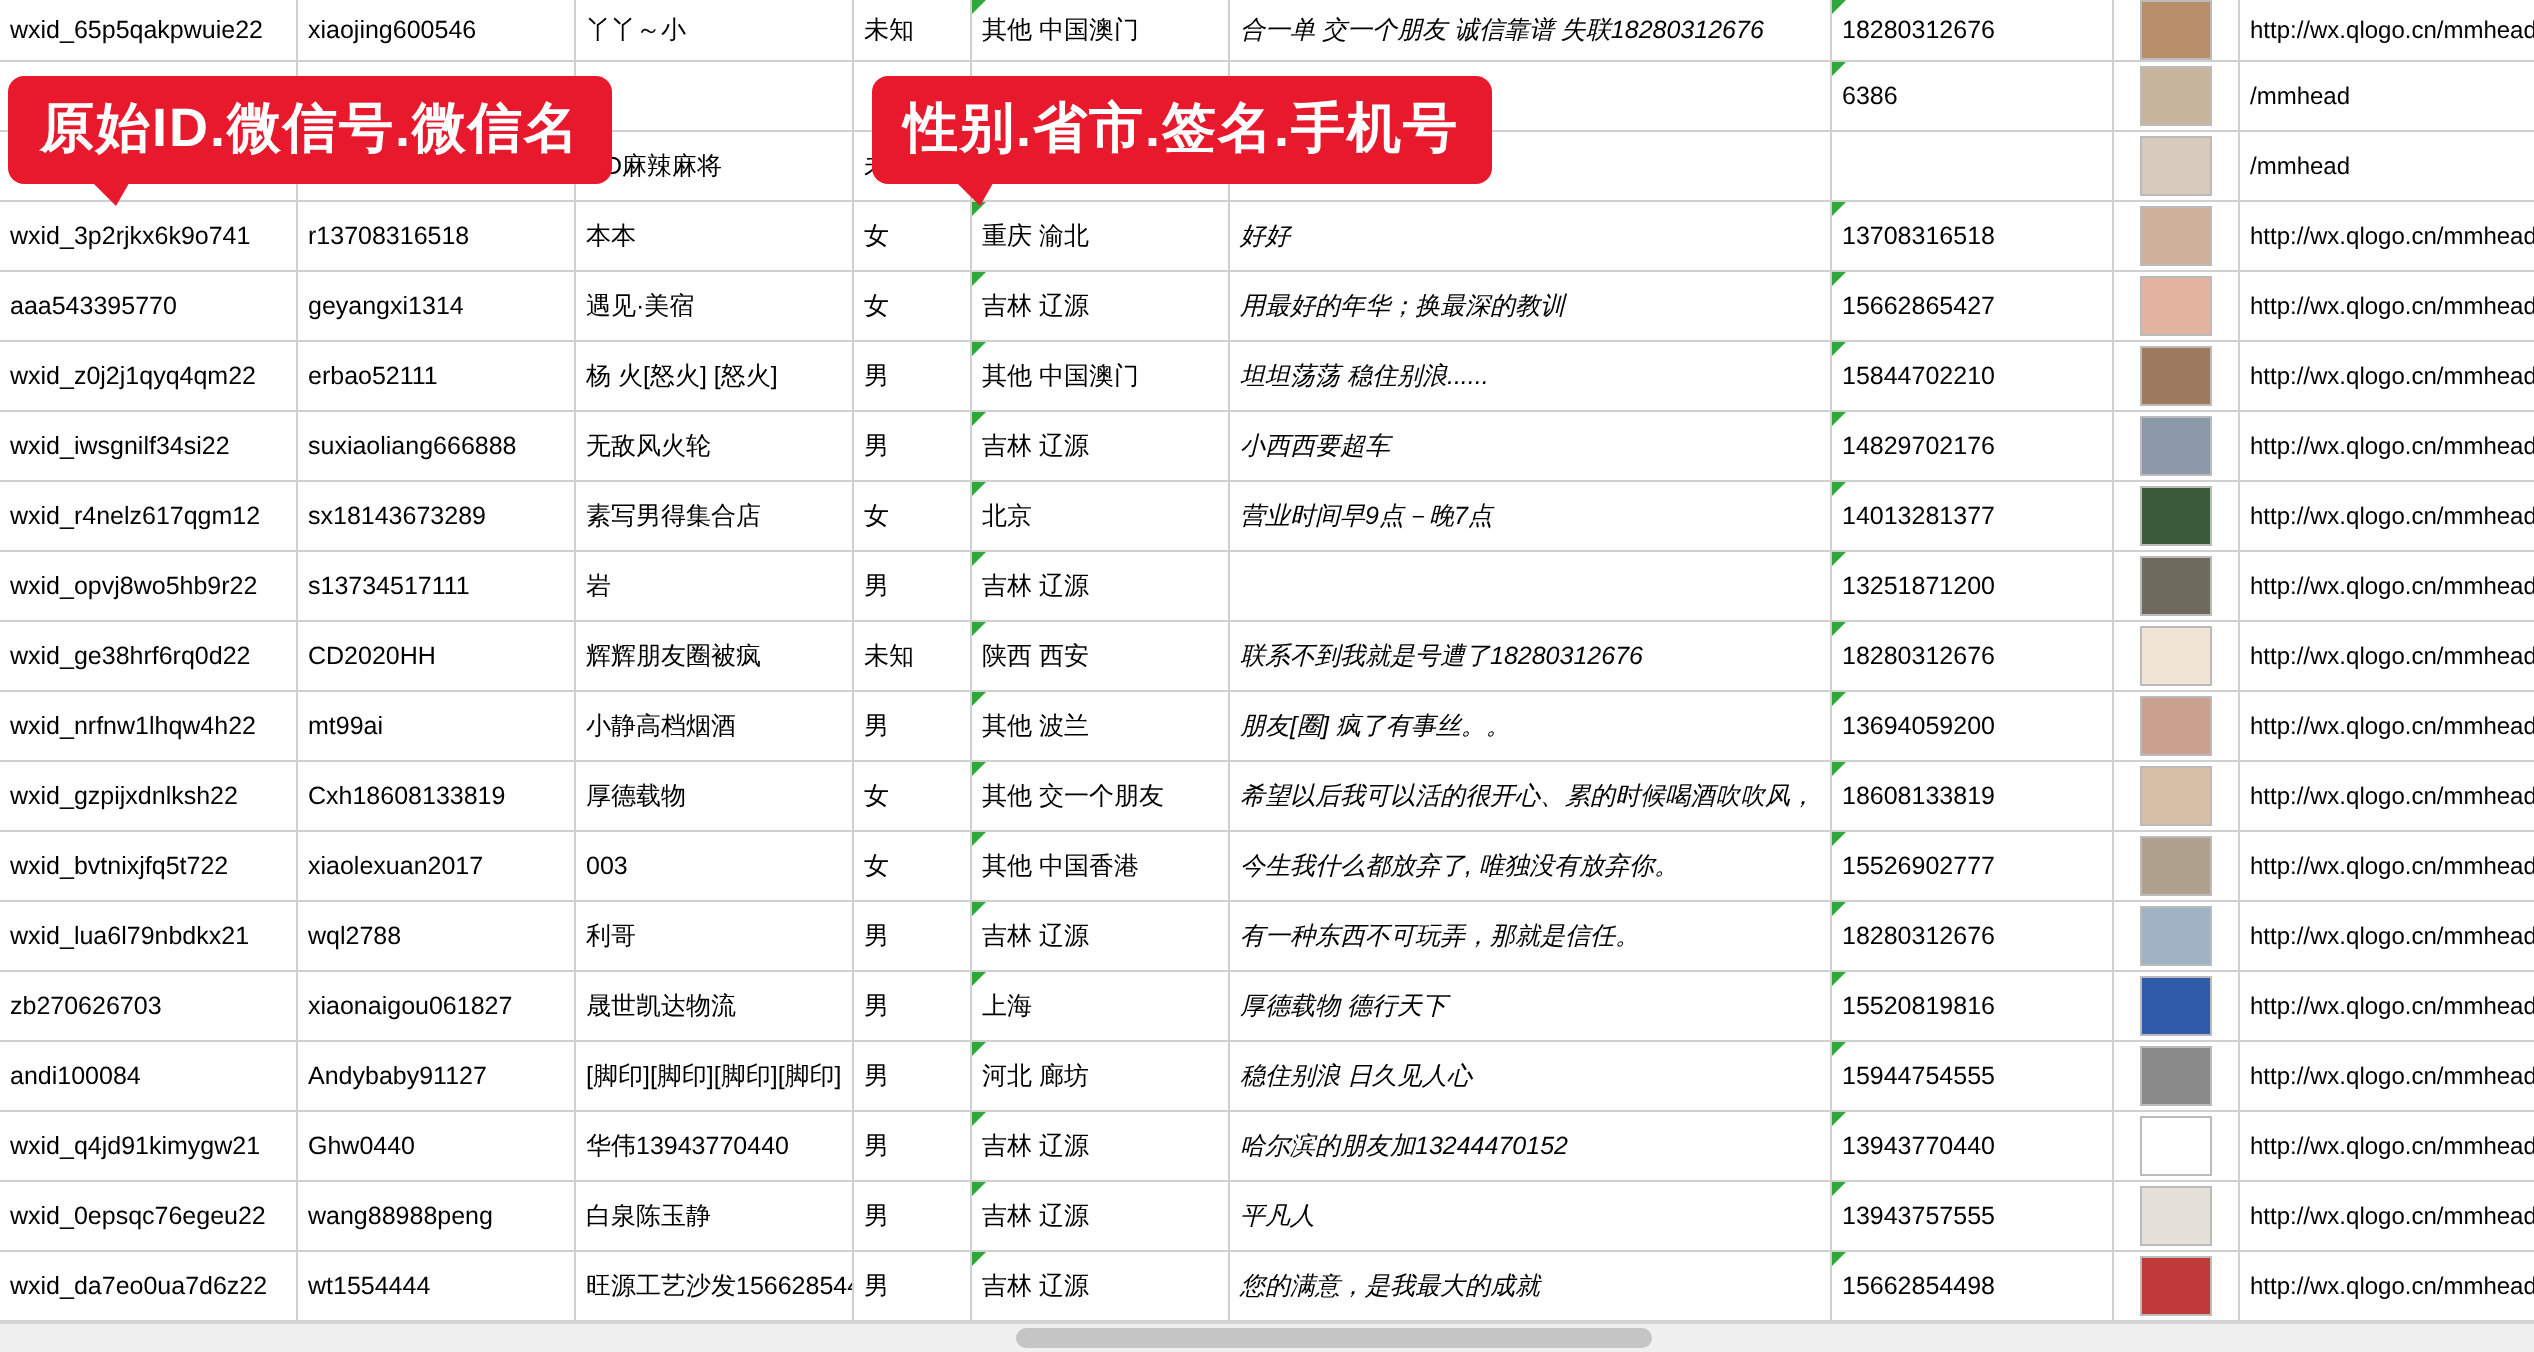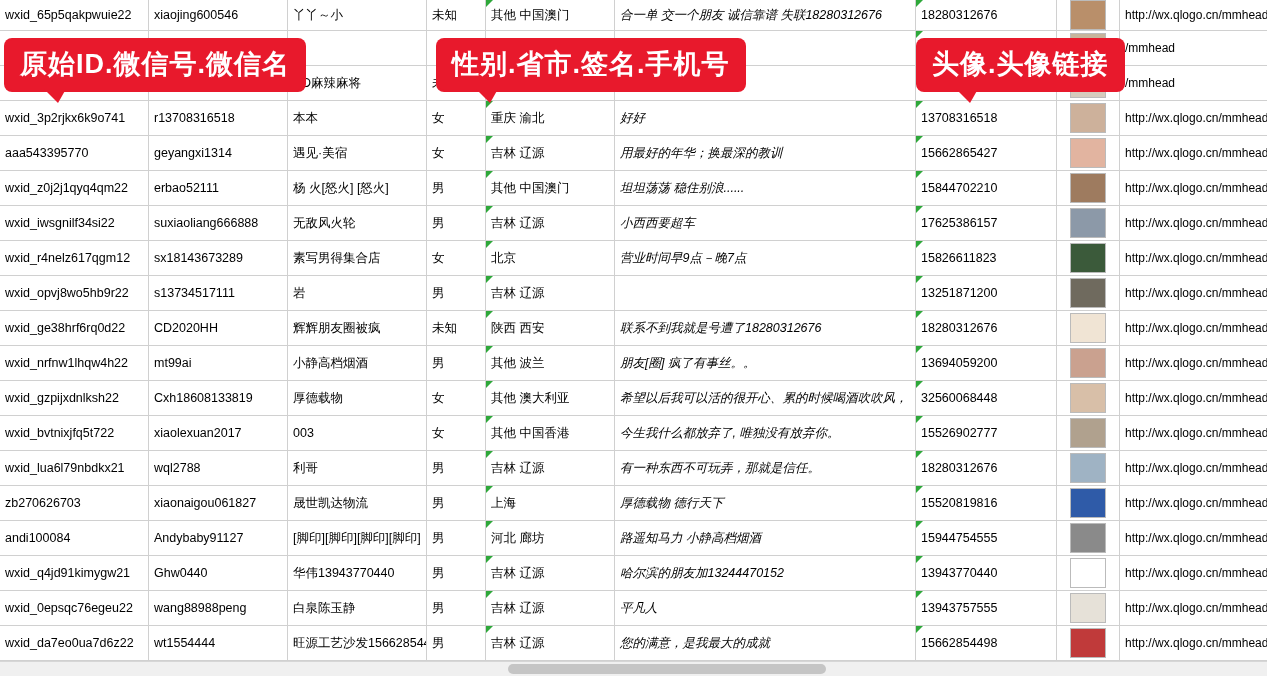--- a/index.html
+++ b/index.html
@@ -236,35 +236,35 @@
         <td class="c8 link-cell">http://wx.qlogo.cn/mmhead</td>
       </tr>
 
       <tr>
         <td class="c0">wxid_iwsgnilf34si22</td>
         <td class="c1">suxiaoliang666888</td>
         <td class="c2">无敌风火轮</td>
         <td class="c3">男</td>
         <td class="c4 marker">吉林 辽源</td>
         <td class="c5">小西西要超车</td>
-        <td class="c6 marker">17625386157</td>
+        <td class="c6 marker">14829702176</td>
         <td class="c7 avatar-cell">
             <span class="avatar" style="background:#8c99a8"></span>
           </td>
         <td class="c8 link-cell">http://wx.qlogo.cn/mmhead</td>
       </tr>
 
       <tr>
         <td class="c0">wxid_r4nelz617qgm12</td>
         <td class="c1">sx18143673289</td>
         <td class="c2">素写男得集合店</td>
         <td class="c3">女</td>
         <td class="c4 marker">北京</td>
         <td class="c5">营业时间早9点－晚7点</td>
-        <td class="c6 marker">15826611823</td>
+        <td class="c6 marker">14013281377</td>
         <td class="c7 avatar-cell">
             <span class="avatar" style="background:#3b5a3a"></span>
           </td>
         <td class="c8 link-cell">http://wx.qlogo.cn/mmhead</td>
       </tr>
 
       <tr>
         <td class="c0">wxid_opvj8wo5hb9r22</td>
         <td class="c1">s13734517111</td>
         <td class="c2">岩</td>
@@ -304,23 +304,23 @@
             <span class="avatar" style="background:#caa18f"></span>
           </td>
         <td class="c8 link-cell">http://wx.qlogo.cn/mmhead</td>
       </tr>
 
       <tr>
         <td class="c0">wxid_gzpijxdnlksh22</td>
         <td class="c1">Cxh18608133819</td>
         <td class="c2">厚德载物</td>
         <td class="c3">女</td>
-        <td class="c4 marker">其他 澳大利亚</td>
+        <td class="c4 marker">其他 交一个朋友</td>
         <td class="c5">希望以后我可以活的很开心、累的时候喝酒吹吹风，</td>
-        <td class="c6 marker">32560068448</td>
+        <td class="c6 marker">18608133819</td>
         <td class="c7 avatar-cell">
             <span class="avatar" style="background:#d8bfa8"></span>
           </td>
         <td class="c8 link-cell">http://wx.qlogo.cn/mmhead</td>
       </tr>
 
       <tr>
         <td class="c0">wxid_bvtnixjfq5t722</td>
         <td class="c1">xiaolexuan2017</td>
         <td class="c2">003</td>
@@ -361,21 +361,21 @@
           </td>
         <td class="c8 link-cell">http://wx.qlogo.cn/mmhead</td>
       </tr>
 
       <tr>
         <td class="c0">andi100084</td>
         <td class="c1">Andybaby91127</td>
         <td class="c2">[脚印][脚印][脚印][脚印]</td>
         <td class="c3">男</td>
         <td class="c4 marker">河北 廊坊</td>
-        <td class="c5">路遥知马力 小静高档烟酒</td>
+        <td class="c5">稳住别浪 日久见人心</td>
         <td class="c6 marker">15944754555</td>
         <td class="c7 avatar-cell">
             <span class="avatar" style="background:#8a8a8a"></span>
           </td>
         <td class="c8 link-cell">http://wx.qlogo.cn/mmhead</td>
       </tr>
 
       <tr>
         <td class="c0">wxid_q4jd91kimygw21</td>
         <td class="c1">Ghw0440</td>
@@ -430,18 +430,17 @@
             <span class="avatar" style="background:#d8a9a9"></span>
           </td>
         <td class="c8 link-cell"></td>
       </tr>
 
     </tbody>
   </table>
 
   <div class="callout" id="callout-1">原始ID.微信号.微信名</div>
   <div class="callout" id="callout-2">性别.省市.签名.手机号</div>
-  <div class="callout" id="callout-3">头像.头像链接</div>
 
   <div class="hscroll">
     <div class="thumb"></div>
   </div>
 </div>
 
 </body></html>

